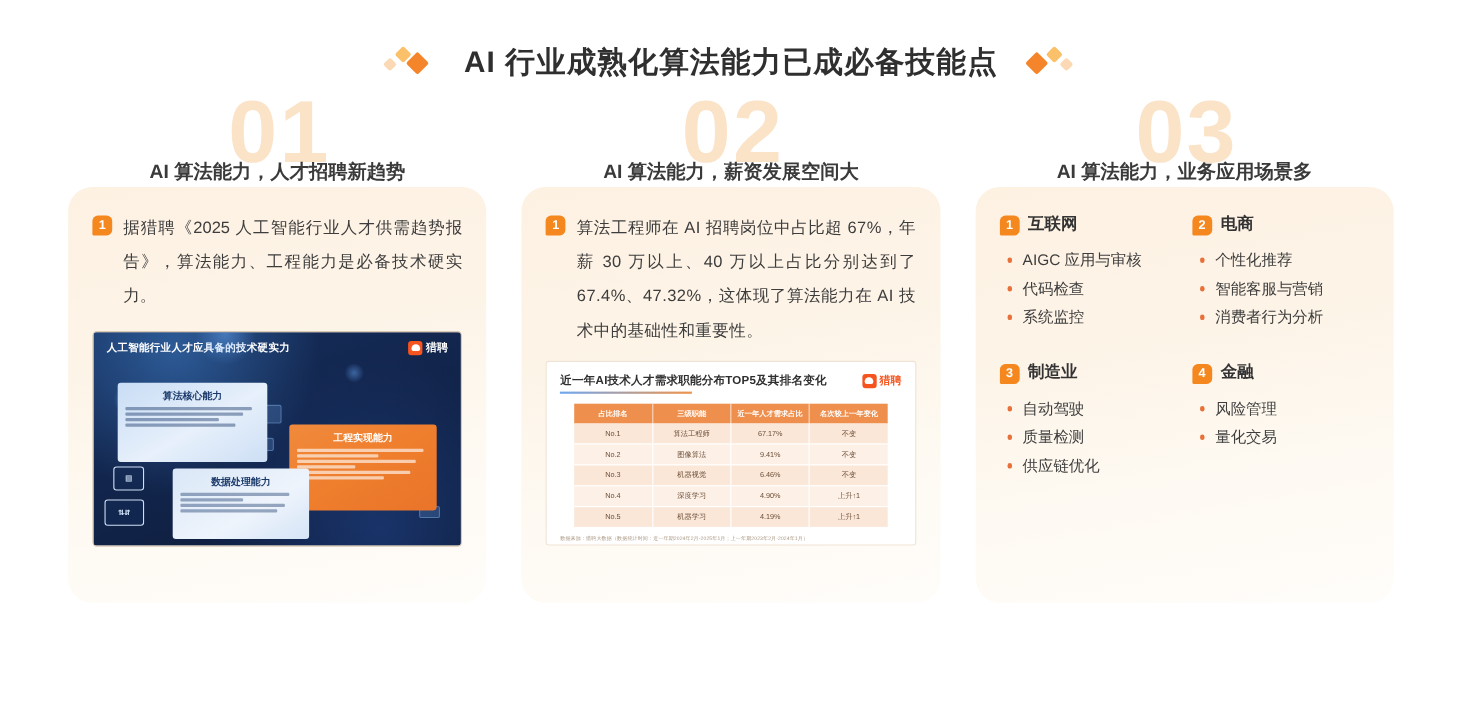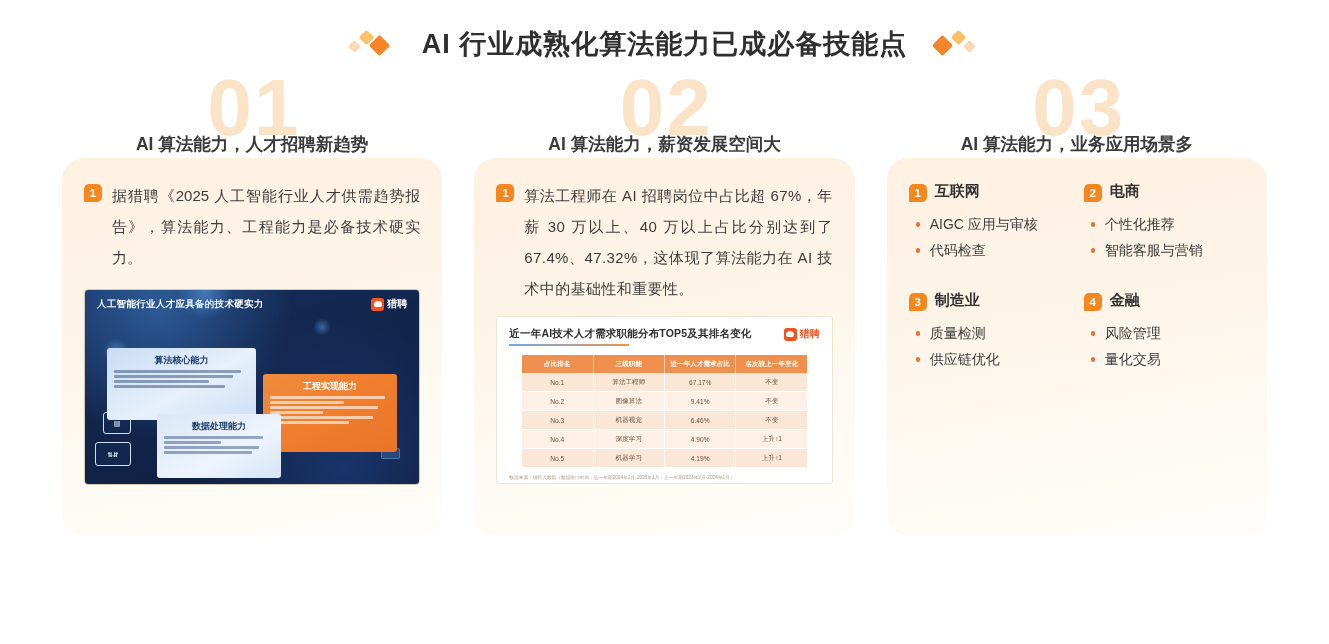--- a/index.html
+++ b/index.html
@@ -15,21 +15,21 @@
     overflow: hidden;
     position: relative;
   }
 
   
   .page-title-row {
     display: flex;
     align-items: center;
     justify-content: center;
     gap: 26px;
-    padding-top: 26px;
+    padding-top: 38px;
   }
   .page-title {
     font-size: 27px;
     font-weight: 700;
     color: #2f2f2f;
     letter-spacing: 1px;
     white-space: nowrap;
   }
   .diamond-cluster {
     display: inline-flex;
@@ -164,21 +164,21 @@
 
   .box {
     position: absolute; border-radius: 3px;
     padding: 6px 7px; box-sizing: border-box; overflow: hidden;
   }
   .box-title { font-size: 9px; font-weight: 700; text-align: center; }
   .box-lines { margin-top: 3px; }
   .ln { height: 2.5px; border-radius: 1px; margin-bottom: 2.5px; }
 
   .box-blue {
-    left: 22px; top: 58px; width: 149px; height: 72px;
+    left: 22px; top: 46px; width: 136px; height: 72px;
     background: linear-gradient(150deg, #c9ddf5 0%, #e7f0fb 55%, #cddff5 100%);
     color: #1b3a6b;
   }
   .box-blue .ln { background: rgba(27,58,107,.45); }
   .box-orange {
     left: 178px; top: 84px; width: 134px; height: 78px;
     background: linear-gradient(150deg, #f08a3c 0%, #ef7e2d 50%, #e9742a 100%);
     color: #ffffff;
   }
   .box-orange .ln { background: rgba(255,255,255,.62); }
@@ -454,40 +454,43 @@
       <div class="cat-grid">
 
         <div>
           <div class="cat-head">
             <span class="num-badge">1</span>
             <span class="cat-title">互联网</span>
           </div>
           <ul class="cat-list">
             <li>AIGC 应用与审核</li>
             <li>代码检查</li>
+            <li>系统监控</li>
           </ul>
         </div>
 
         <div>
           <div class="cat-head">
             <span class="num-badge">2</span>
             <span class="cat-title">电商</span>
           </div>
           <ul class="cat-list">
             <li>个性化推荐</li>
             <li>智能客服与营销</li>
+            <li>消费者行为分析</li>
           </ul>
         </div>
 
         <div>
           <div class="cat-head">
             <span class="num-badge">3</span>
             <span class="cat-title">制造业</span>
           </div>
           <ul class="cat-list">
+            <li>自动驾驶</li>
             <li>质量检测</li>
             <li>供应链优化</li>
           </ul>
         </div>
 
         <div>
           <div class="cat-head">
             <span class="num-badge">4</span>
             <span class="cat-title">金融</span>
           </div>

